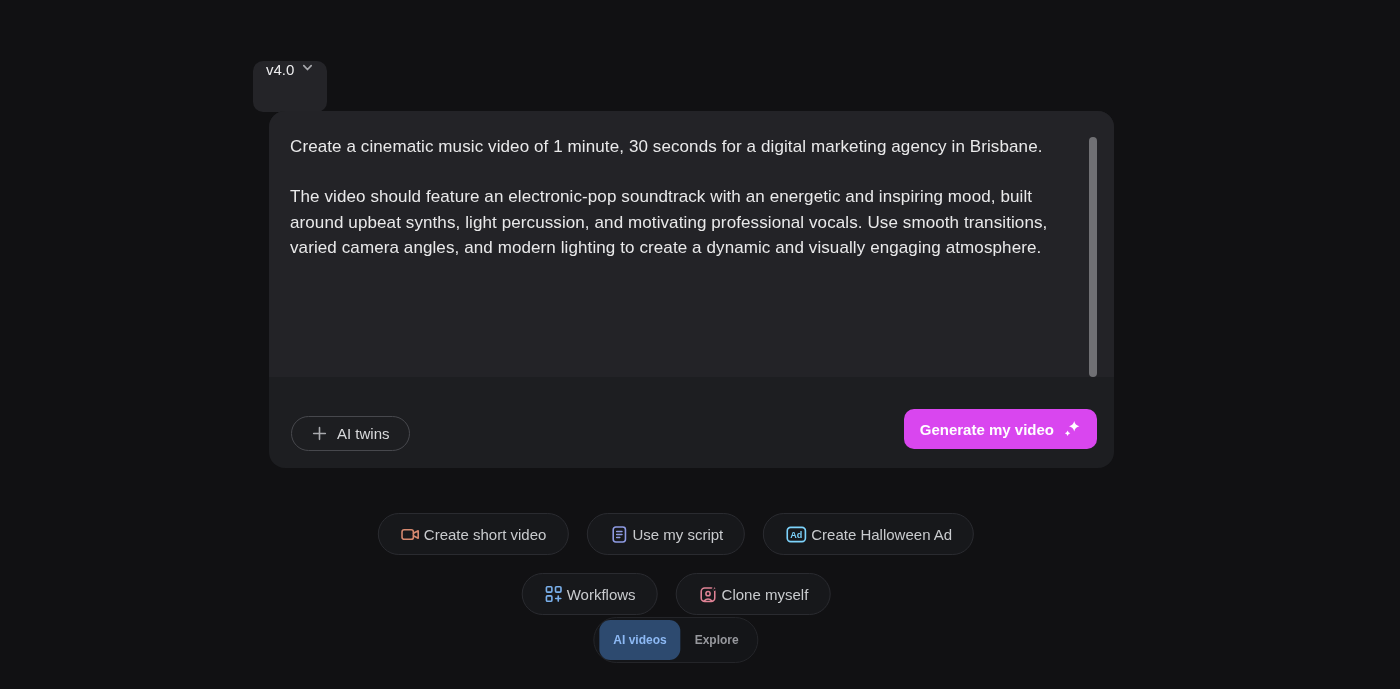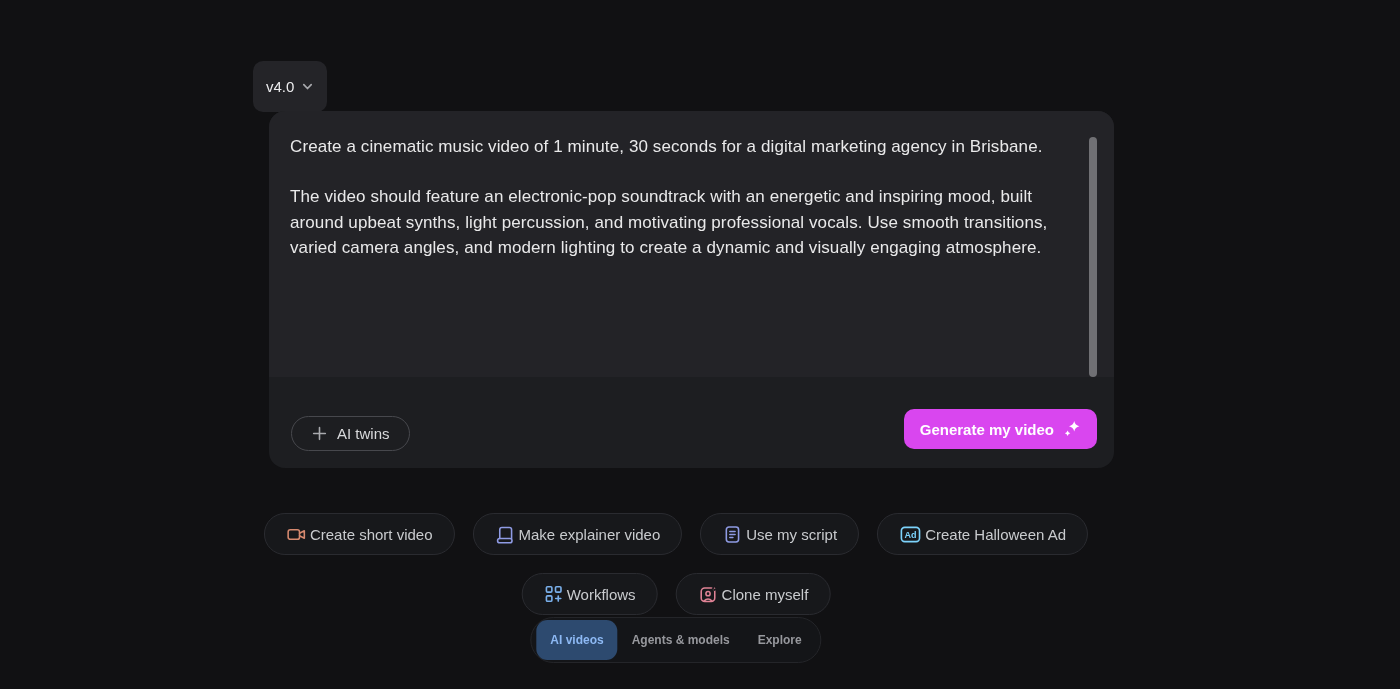--- a/index.html
+++ b/index.html
@@ -10,21 +10,21 @@
     overflow: hidden;
     position: relative;
   }
   .stage { position: absolute; inset: 0; }
 
   
   .version-btn {
     position: absolute; left: 253px; top: 61px;
     height: 51px; padding: 0 13px;
     background: #242428; border: none; border-radius: 10px;
-    display: inline-flex; align-items: center; gap: 7px;
+    display: inline-flex; gap: 7px;
     color: #ececee; font-size: 15px; cursor: pointer;
     font-family: inherit;
   }
   .version-btn .chev { color: #a7a8ac; display: inline-flex; }
 
   
   .card {
     position: absolute; left: 269px; top: 111px;
     width: 845px; height: 357px;
     background: #1d1e21; border-radius: 16px;
@@ -142,29 +142,20 @@
     <button class="chip">
       <span class="ico" style="color: rgb(214, 137, 111);">
         <svg width="21" height="21" viewBox="0 0 24 24" fill="none" stroke="currentColor" stroke-width="1.8" stroke-linecap="round" stroke-linejoin="round">
           <rect x="2.5" y="6.5" width="13" height="11" rx="2.5"></rect>
           <path d="M15.5 10.5 L21 7.8 V16.2 L15.5 13.5"></path>
         </svg>
       </span>
       <span>Create short video</span>
     </button>
 
-    <button class="chip">
-      <span class="ico" style="color: rgb(143, 155, 228);">
-        <svg width="21" height="21" viewBox="0 0 24 24" fill="none" stroke="currentColor" stroke-width="1.8" stroke-linecap="round" stroke-linejoin="round">
-          <path d="M19 16.5 V6.5 a2.5 2.5 0 0 0 -2.5 -2.5 H8 a2.5 2.5 0 0 0 -2.5 2.5 V16.5"></path>
-          <path d="M5.5 16.5 a2.5 2.5 0 0 0 0 5 H17 a2.5 2.5 0 0 0 2.5 -2.5 a2.5 2.5 0 0 0 -2.5 -2.5 Z"></path>
-        </svg>
-      </span>
-      <span>Make explainer video</span>
-    </button>
 
     <button class="chip">
       <span class="ico" style="color: rgb(143, 155, 228);">
         <svg width="21" height="21" viewBox="0 0 24 24" fill="none" stroke="currentColor" stroke-width="1.8" stroke-linecap="round" stroke-linejoin="round">
           <rect x="5" y="3.5" width="14" height="17" rx="3"></rect>
           <path d="M9 8.5 H15 M9 12 H15 M9 15.5 H12.5"></path>
         </svg>
       </span>
       <span>Use my script</span>
     </button>
@@ -201,17 +192,16 @@
           <path d="M7.2 19.6 Q11.8 14.8 16.4 19.6"></path>
           <path d="M19.3 2.2 Q19.8 4.3 21.9 4.8 Q19.8 5.3 19.3 7.4 Q18.8 5.3 16.7 4.8 Q18.8 4.3 19.3 2.2 Z" fill="currentColor" stroke="#17181b" stroke-width="1.4"></path>
         </svg>
       </span>
       <span>Clone myself</span>
     </button>
   </div>
 
   <div class="tabbar">
     <button class="tab selected">AI videos</button>
-    <button class="tab">Agents &amp; models</button>
     <button class="tab">Explore</button>
   </div>
 
 </div>
 
 </body></html>

